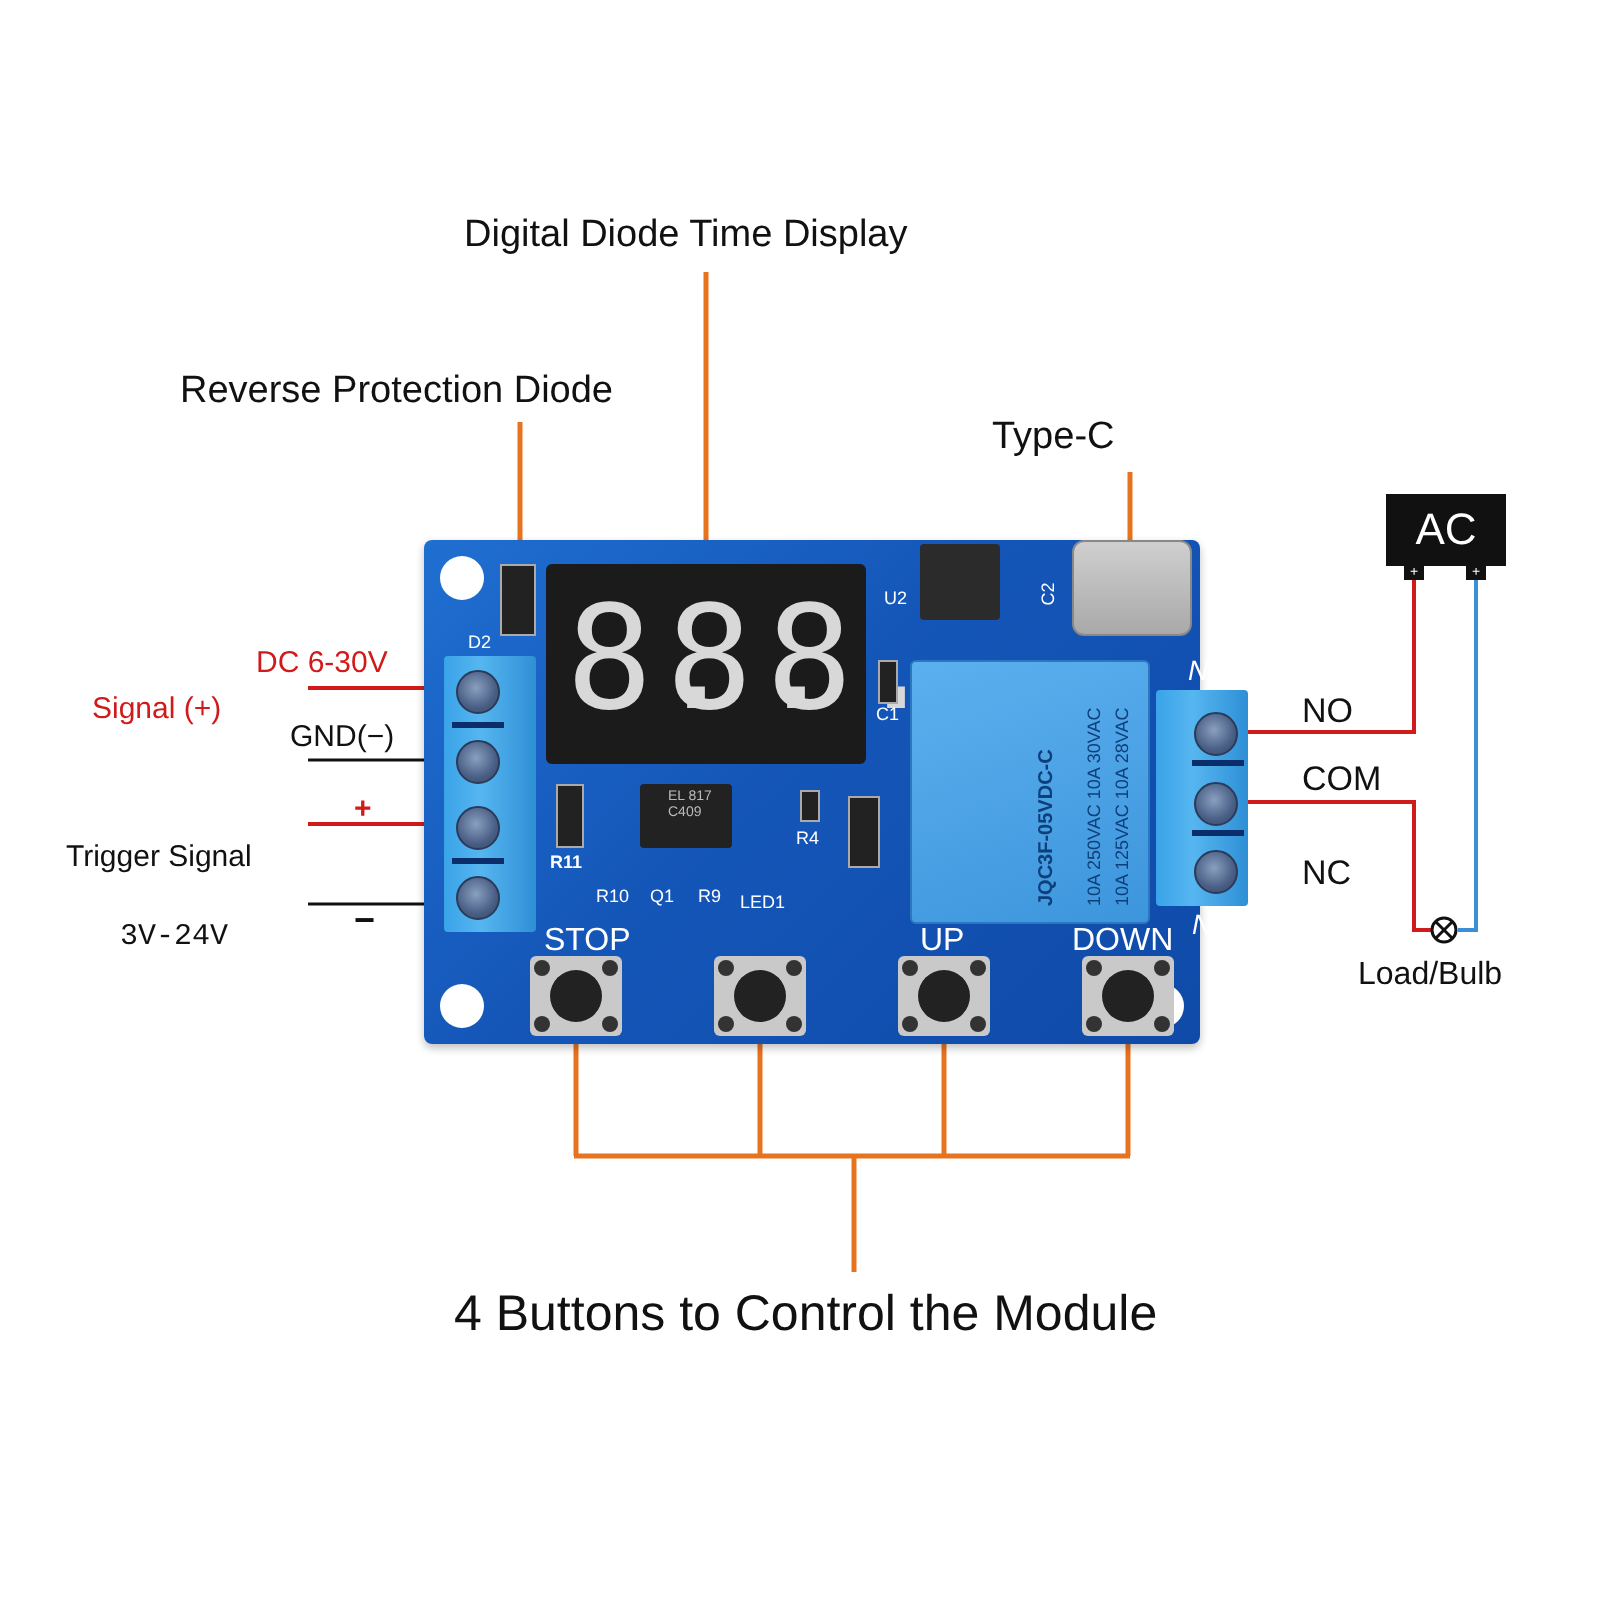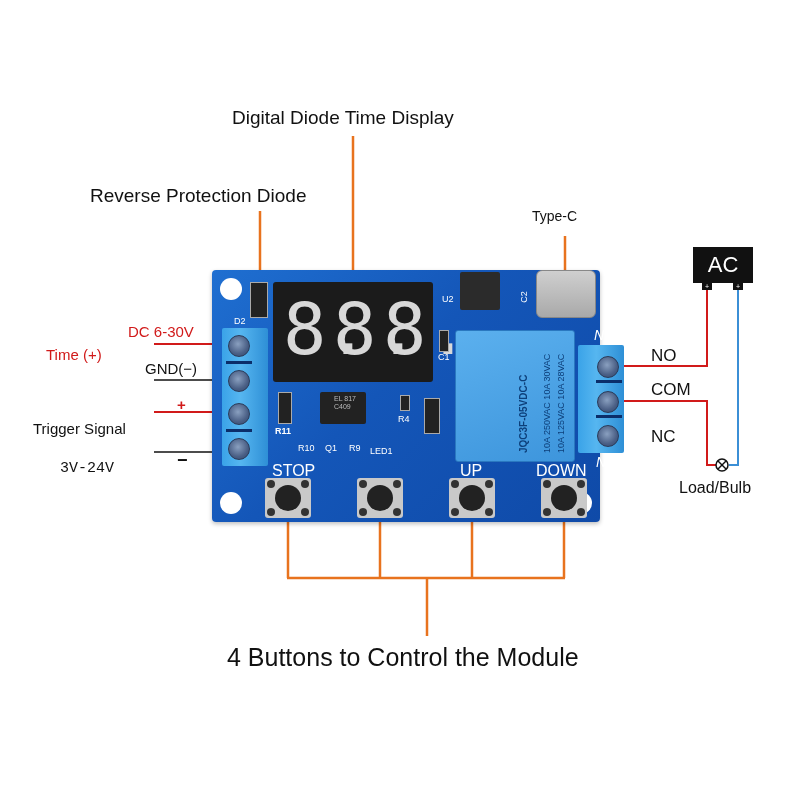--- a/index.html
+++ b/index.html
@@ -55,25 +55,25 @@
   <polyline points="738,287 738,465 729,465" fill="none" stroke="#3b8fd6" stroke-width="2"></polyline>
   <g>
     <circle cx="722" cy="465" r="6" fill="#fff" stroke="#111" stroke-width="1.5"></circle>
     <line x1="718" y1="461" x2="726" y2="469" stroke="#111" stroke-width="1.5"></line>
     <line x1="726" y1="461" x2="718" y2="469" stroke="#111" stroke-width="1.5"></line>
   </g>
 </svg>
 
 <div class="lbl" style="left:232px;top:107px;font-size:19px;">Digital Diode Time Display</div>
 <div class="lbl" style="left:90px;top:185px;font-size:19px;">Reverse Protection Diode</div>
-<div class="lbl" style="left:532px;top:208px;font-size:14px;">Type-C</div>
+<div class="lbl" style="left:496px;top:208px;font-size:19px;">Type-C</div>
 <div class="lbl" style="left:227px;top:643px;font-size:25px;">4 Buttons to Control the Module</div>
 
 <div class="lbl red" style="left:128px;top:323px;font-size:15px;">DC 6-30V</div>
-<div class="lbl red" style="left:46px;top:346px;font-size:15px;">Time (+)</div>
+<div class="lbl red" style="left:46px;top:346px;font-size:15px;">Signal (+)</div>
 <div class="lbl" style="left:145px;top:360px;font-size:15px;">GND(−)</div>
 <div class="lbl red" style="left:177px;top:396px;font-size:15px;font-weight:bold;">+</div>
 <div class="lbl" style="left:33px;top:420px;font-size:15px;">Trigger Signal</div>
 <div class="lbl" style="left:60px;top:460px;font-size:15px;font-family:Liberation Mono, monospace;">3V-24V</div>
 <div class="lbl" style="left:177px;top:450px;font-size:18px;font-weight:bold;">−</div>
 
 <div class="lbl" style="left:651px;top:346px;font-size:17px;">NO</div>
 <div class="lbl" style="left:651px;top:380px;font-size:17px;">COM</div>
 <div class="lbl" style="left:651px;top:427px;font-size:17px;">NC</div>
 <div class="lbl" style="left:679px;top:479px;font-size:16px;">Load/Bulb</div>

